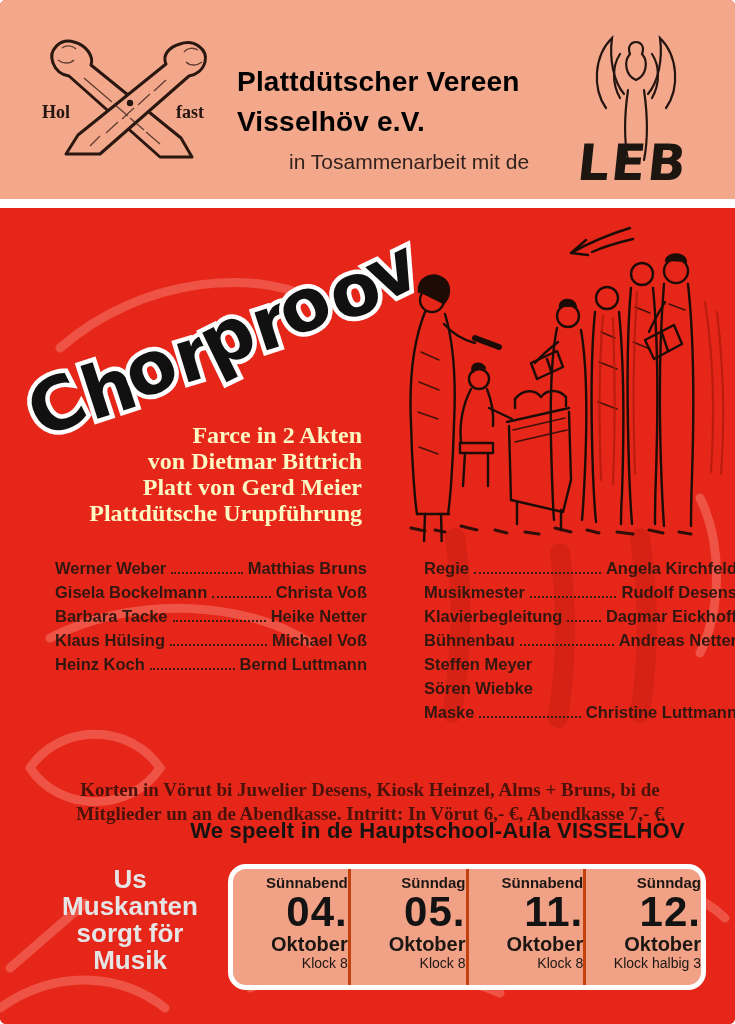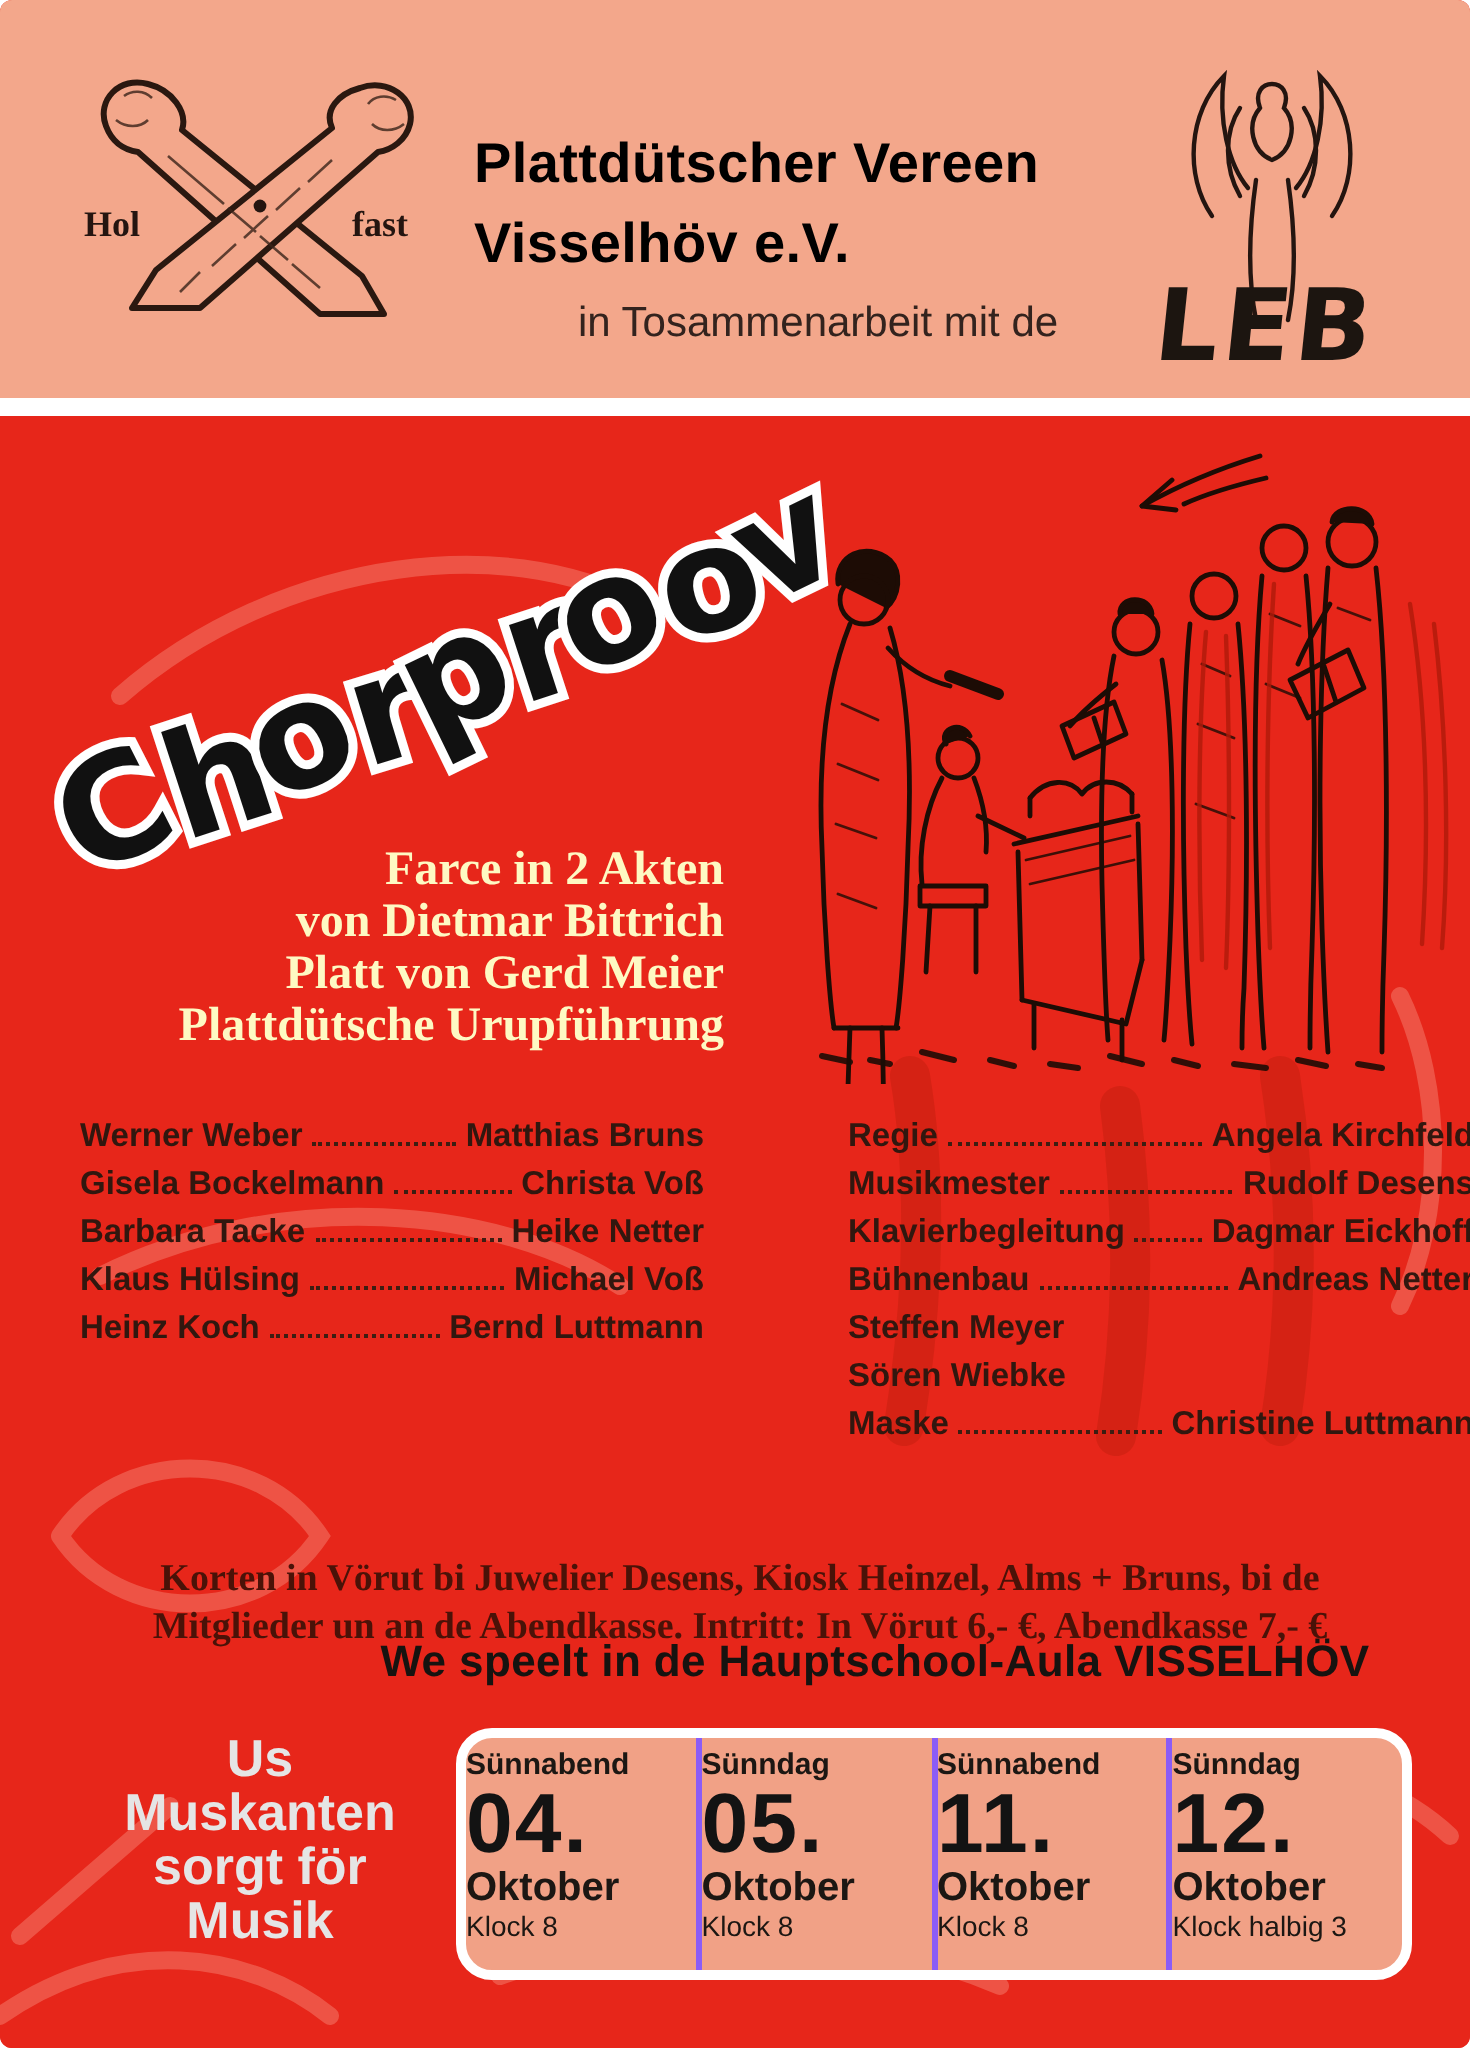--- a/index.html
+++ b/index.html
@@ -15,40 +15,40 @@
   .body-red{position:absolute;left:0;top:208px;width:735px;height:816px;background:#e7261a;}
   .doodles{position:absolute;left:0;top:0;width:735px;height:816px;}
   .illustration{position:absolute;left:365px;top:4px;width:370px;height:330px;}
   .title-svg{position:absolute;left:0px;top:0px;width:500px;height:370px;}
   .title-text{font-family:"DejaVu Sans",sans-serif;font-weight:bold;letter-spacing:-2px;}
   .subtitle{position:absolute;left:36px;top:214px;width:326px;text-align:right;
             font-family:"Liberation Serif","DejaVu Serif",serif;font-weight:bold;
             font-size:24px;line-height:26px;color:#fef9c3;}
   
   .cast-col{position:absolute;top:351px;color:#31170f;font-size:16.5px;font-weight:700;}
-  .cast-left{left:40px;width:312px;}
+  .cast-left{left:55px;width:312px;}
   .cast-right{left:380px;width:313px;margin-left:44px;}
   .cast-row{display:flex;align-items:baseline;height:24px;white-space:nowrap;}
   .cast-row .leader{flex:1;border-bottom:2px dotted #3d1d12;margin:0 5px 4px 5px;min-width:12px;}
   .cast-row.right-only{justify-content:flex-start;}
   .spacer-row{height:23px;}
   
   .tickets{position:absolute;left:55px;top:570px;width:630px;text-align:center;
            font-family:"Liberation Serif","DejaVu Serif",serif;font-weight:bold;
            font-size:19px;line-height:24px;color:#4a1208;}
   .venue{position:absolute;left:155px;top:610px;width:565px;text-align:center;
          font-size:22px;font-weight:800;color:#171310;letter-spacing:.2px;}
   
   .music-note{position:absolute;left:25px;top:658px;width:210px;text-align:center;
               font-size:26px;font-weight:800;line-height:27px;color:#e5e5e5;}
   .dates-box{position:absolute;left:228px;top:656px;width:478px;height:126px;
              background:#f1a186;border:5px solid #ffffff;border-radius:18px;
              box-sizing:border-box;display:flex;overflow:hidden;}
-  .date-col{flex:1;text-align:left;padding-top:5px;color:#1c1713;}
-  .date-col + .date-col{border-left:3px solid #8b5cf6;}
+  .date-col{flex:1;text-align:right;padding-top:5px;color:#1c1713;}
+  .date-col + .date-col{border-left:3px solid #c2410c;}
   .date-day{font-size:15px;font-weight:700;}
   .date-num{font-size:42px;font-weight:800;line-height:42px;color:#131313;letter-spacing:1px;}
   .date-month{font-size:20px;font-weight:800;line-height:22px;}
   .date-time{font-size:14px;font-weight:400;line-height:16px;}
   svg text{font-family:"DejaVu Sans",sans-serif;}
   .logo-label{font-family:"Liberation Serif","DejaVu Serif",serif;font-weight:bold;}
 </style>
 </head>
 <body>
 

